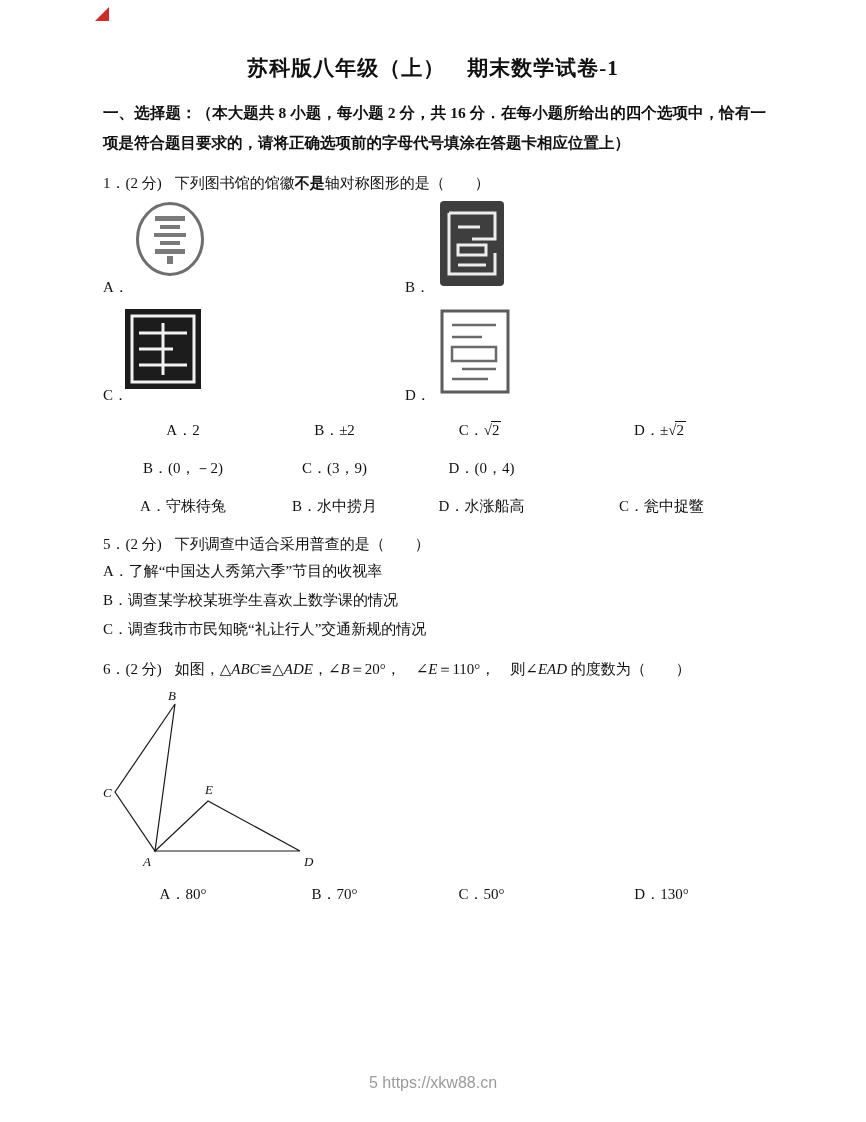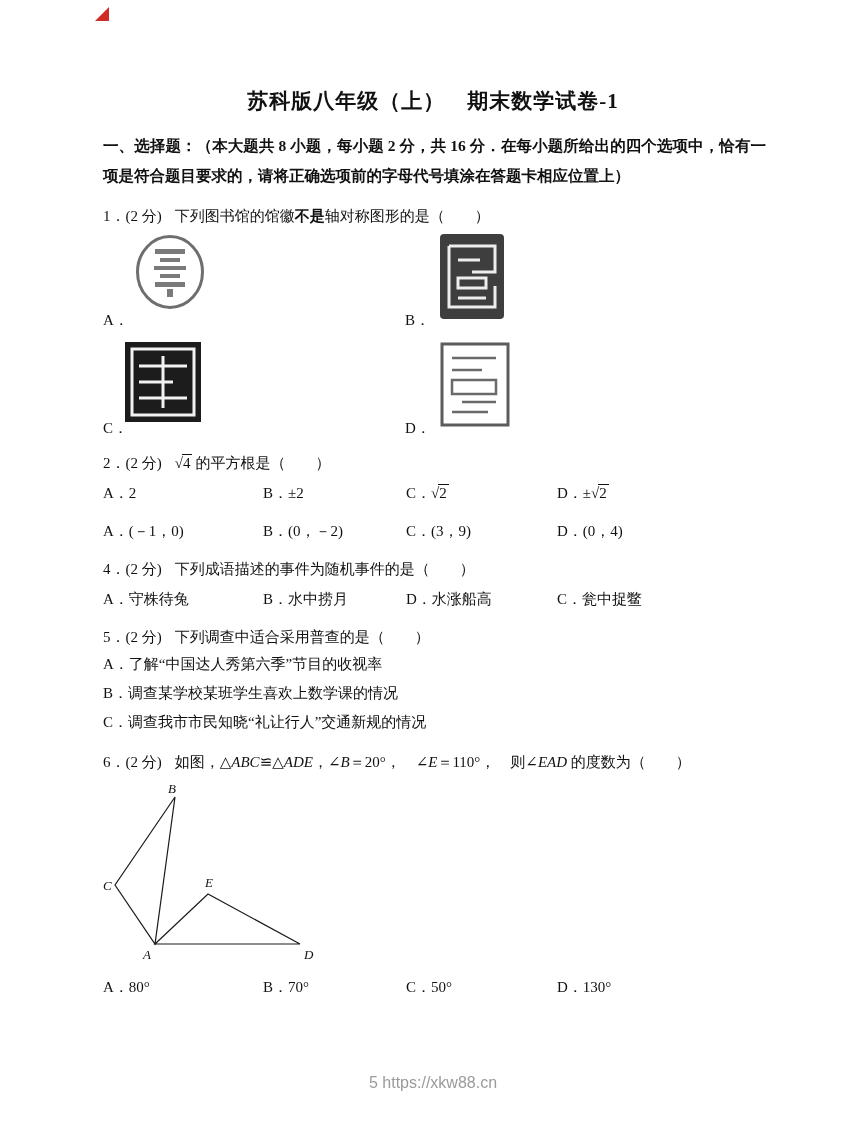--- a/index.html
+++ b/index.html
@@ -5,42 +5,42 @@
   * { margin:0; padding:0; box-sizing:border-box; }
   html,body { background:#ffffff; }
   body {
     width:866px; height:1122px; position:relative; overflow:hidden;
     font-family:"Liberation Serif","DejaVu Serif",serif;
     color:#111; font-size:15px;
   }
   .flag { position:absolute; left:94px; top:6px; width:18px; height:16px; }
   .title {
     text-align:center; font-weight:bold; font-size:21px;
-    padding-top:87px; letter-spacing:1px;
+    padding-top:54px; letter-spacing:1px;
   }
   .content { margin:16px 100px 0 103px; }
   .sec-heading {
     font-weight:bold; font-size:15.5px; line-height:30px; text-align:justify;
   }
   .q { margin-top:12px; }
   .qline { line-height:26px; }
   .num { }
   .pts { margin-right:13px; }
   .em { font-weight:700; }
   .it { font-style:italic; }
   .sqrt { white-space:nowrap; margin-right:3px; }
   .sqrt .rad {
     display:inline-block; border-top:1.4px solid #111;
     line-height:1.1; padding:0 2px 0 1px; margin-left:-1px;
   }
   .opt-row {
     display:grid; grid-template-columns:160px 143px 151px auto;
     line-height:26px; margin-top:4px;
   }
-  .opt { white-space:nowrap; }
+  .opt { white-space:nowrap;text-align:center; }
   .opt-line { line-height:29px; }
   .img-grid { display:grid; grid-template-columns:302px 1fr; margin-top:5px; }
   .img-grid.row2 { margin-top:12px; }
   .img-cell { position:relative; height:96px; }
   .img-cell .seal { position:absolute; top:0; }
   .img-cell .img-label { position:absolute; left:0; bottom:0; line-height:20px; }
   .fig-wrap { margin:6px 0 2px 0; }
   .fig text { font-size:13px; font-style:italic; fill:#111; }
   .footer {
     position:absolute; left:0; bottom:30px; width:100%;
@@ -130,40 +130,37 @@
                 <path d="M12 70 H48"></path>
               </g>
             </svg>
           </span>
           <span class="img-label">D．</span>
         </div>
       </div>
     </div>
 
     <div class="q">
-      <p class="qline"><span class="num">2．</span><span class="pts">(2 分)</span><span class="sqrt"><span>√</span><span class="rad">4</span></span><span>的平方根是（　　）</span></p>
       <div class="opt-row">
         <span class="opt"><span>A．</span><span>2</span></span>
         <span class="opt"><span>B．</span><span>±2</span></span>
         <span class="opt"><span>C．</span><span class="sqrt"><span>√</span><span class="rad">2</span></span></span>
         <span class="opt"><span>D．</span><span>±</span><span class="sqrt"><span>√</span><span class="rad">2</span></span></span>
       </div>
     </div>
 
     <div class="q">
       <div class="opt-row">
-        <span class="opt">A．(－1，0)</span>
         <span class="opt">B．(0，－2)</span>
         <span class="opt">C．(3，9)</span>
         <span class="opt">D．(0，4)</span>
       </div>
     </div>
 
     <div class="q">
-      <p class="qline"><span class="num">4．</span><span class="pts">(2 分)</span><span>下列成语描述的事件为随机事件的是（　　）</span></p>
       <div class="opt-row">
         <span class="opt">A．守株待兔</span>
         <span class="opt">B．水中捞月</span>
         <span class="opt">D．水涨船高</span>
         <span class="opt">C．瓮中捉鳖</span>
       </div>
     </div>
 
     <div class="q">
       <p class="qline"><span class="num">5．</span><span class="pts">(2 分)</span><span>下列调查中适合采用普查的是（　　）</span></p>

